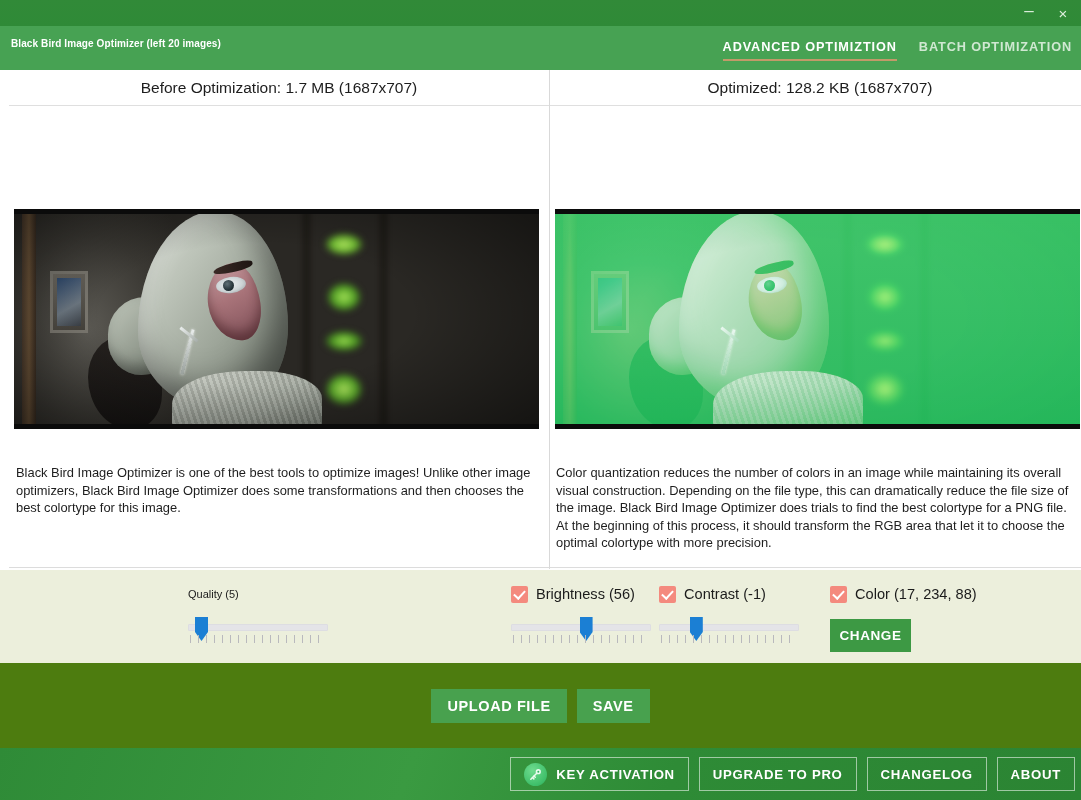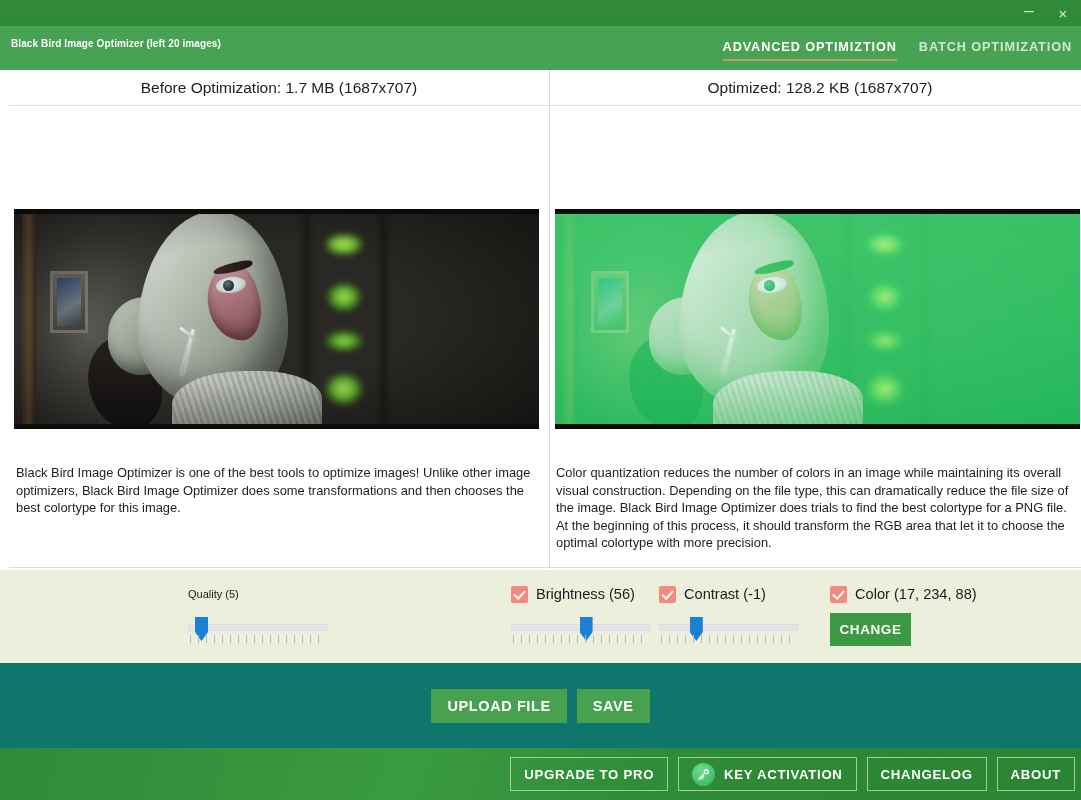--- a/index.html
+++ b/index.html
@@ -233,32 +233,32 @@
     position: absolute; left: 2px; top: 19px; width: 136px; height: 8px;
     background-image: repeating-linear-gradient(90deg,#b9b9bd 0 1px, transparent 1px 8px);
   }
   .thumb {
     position: absolute; top: 1px; width: 13px; height: 24px;
     background: #1b7fd4;
     clip-path: polygon(0 0, 100% 0, 100% 62%, 50% 100%, 0 62%);
   }
 
   .change-btn {
-    margin-top: 9px; width: 81px; height: 33px;
+    margin-top: 15px; width: 81px; height: 33px;
     background: #3d9944; color: #fff; border: none;
     font-size: 13.5px; font-weight: bold; letter-spacing: .6px;
     display: flex; align-items: center; justify-content: center;
     cursor: default;
   }
 
   
   .actions {
     position: absolute; left: 0; top: 663px; width: 1081px; height: 85px;
     display: flex; align-items: center; justify-content: center; gap: 10px;
-    background: #0f766e;
+    background: #4d7c0f;
   }
   .act-btn {
     background: #48a14e; color: #fff; border: none;
     font-size: 14.5px; font-weight: bold; letter-spacing: .6px;
     padding: 0 16px; height: 34px;
     display: flex; align-items: center; justify-content: center;
     cursor: default;
   }
 
   
@@ -428,39 +428,39 @@
 
   <div class="actions">
     <div class="act-btn">UPLOAD FILE</div>
     <div class="act-btn">SAVE</div>
   </div>
 
   <div class="bottombar">
     <div class="bb-inner">
 
       <div class="bb-btn">
-        <span>UPGRADE TO PRO</span>
-      </div>
-
-      <div class="bb-btn">
         <span class="key-ic">
           <svg width="15" height="15" viewBox="0 0 24 24" aria-hidden="true">
             <g fill="none" stroke="#eafbef" stroke-width="2.4" stroke-linecap="round">
               <circle cx="16.5" cy="7.5" r="4.2" fill="#eafbef" stroke="none"></circle>
               <circle cx="16.5" cy="7.5" r="1.6" fill="#34b565" stroke="none"></circle>
               <path d="M13.6 10.4 L4.5 19.5"></path>
               <path d="M7.2 16.8 L9.4 19"></path>
               <path d="M9.6 14.4 L11.6 16.4"></path>
             </g>
           </svg>
         </span>
         <span>KEY ACTIVATION</span>
       </div>
 
       <div class="bb-btn">
+        <span>UPGRADE TO PRO</span>
+      </div>
+
+      <div class="bb-btn">
         <span>CHANGELOG</span>
       </div>
 
       <div class="bb-btn">
         <span>ABOUT</span>
       </div>
 
     </div>
   </div>
 

